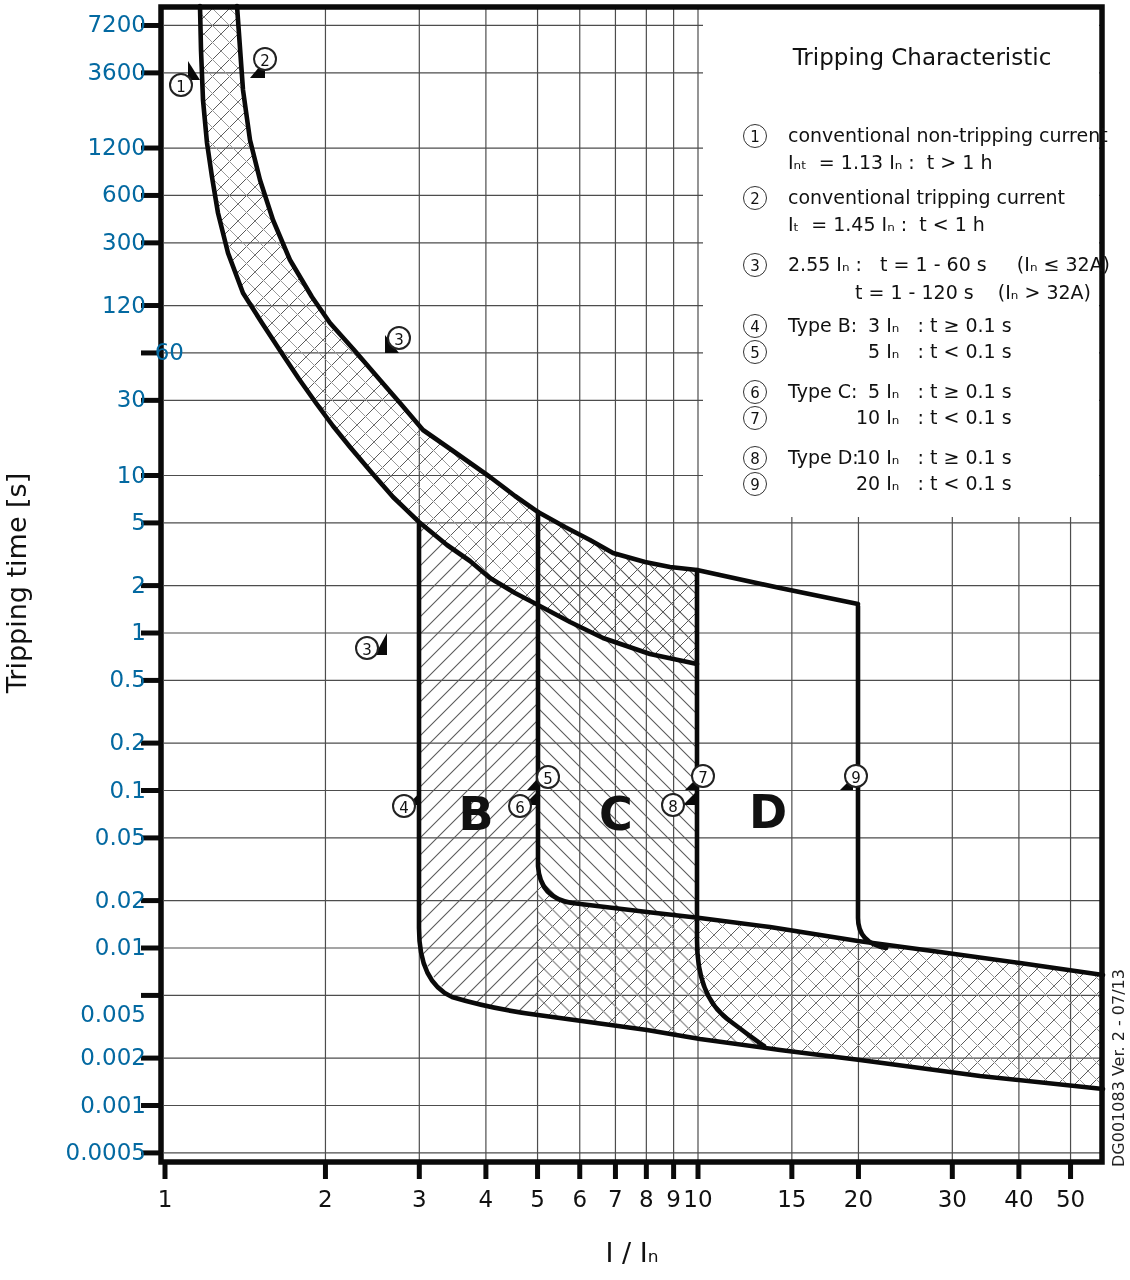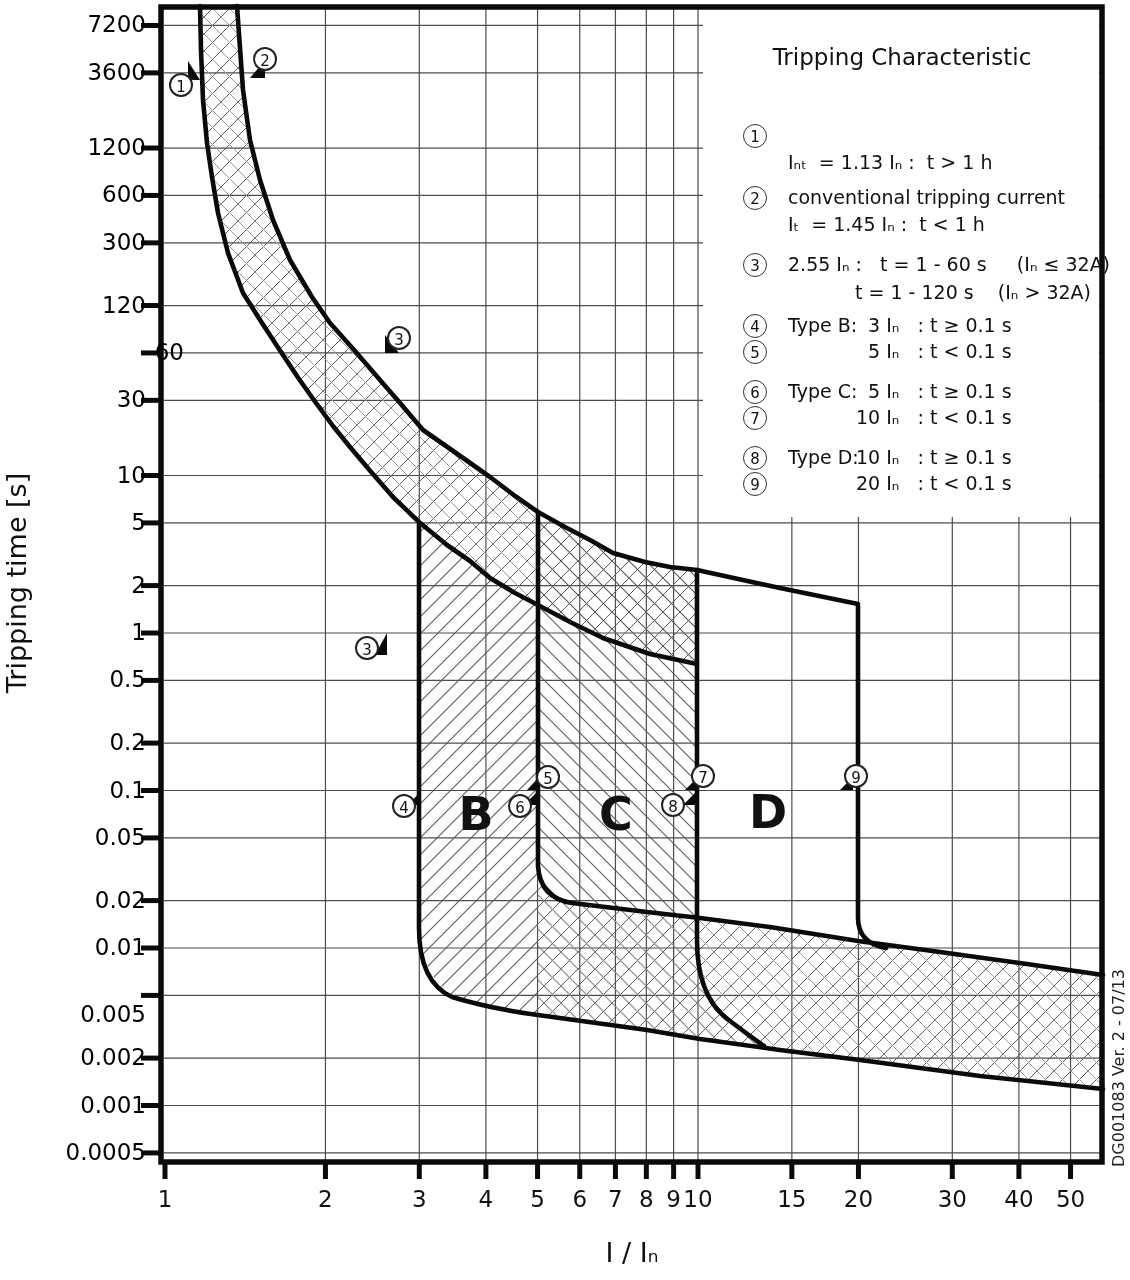--- a/index.html
+++ b/index.html
@@ -1,19 +1,19 @@
 <!DOCTYPE html>
 <html><head>
 <meta charset="utf-8">
 <style>
   html,body{margin:0;padding:0;background:#fff;}
   #page{position:relative;width:1130px;height:1280px;background:#fff;overflow:hidden;
         font-family:"DejaVu Sans",sans-serif;color:#111;}
   #chart-svg{position:absolute;left:0;top:0;}
-  .ytick{position:absolute;left:0;width:146px;text-align:right;font-size:23px;color:#000000;
+  .ytick{position:absolute;left:0;width:146px;text-align:right;font-size:23px;color:#0369a1;
          font-family:"DejaVu Sans",sans-serif;}
   .xtick{position:absolute;width:70px;text-align:center;font-size:23px;color:#111;
          font-family:"DejaVu Sans",sans-serif;}
   .axis-title-y{position:absolute;left:16px;top:583px;transform:translate(-50%,-50%) rotate(-90deg);
          font-size:27px;white-space:nowrap;}
   .axis-title-x{position:absolute;left:632px;top:1252px;transform:translate(-50%,-50%);
          font-size:27px;white-space:nowrap;}
   .watermark{position:absolute;left:1118px;top:1068px;transform:translate(-50%,-50%) rotate(-90deg);
          font-size:16px;color:#222;white-space:nowrap;}
   .cnum{position:absolute;width:24px;height:24px;border:2px solid #222;border-radius:50%;
@@ -228,23 +228,24 @@
   <span class="cnum" style="left:265px;top:59px;">2</span>
   <span class="cnum" style="left:399px;top:338px;">3</span>
   <span class="cnum" style="left:367px;top:648px;">3</span>
   <span class="cnum" style="left:404px;top:806px;">4</span>
   <span class="cnum" style="left:548px;top:777px;">5</span>
   <span class="cnum" style="left:520px;top:806px;">6</span>
   <span class="cnum" style="left:703px;top:776px;">7</span>
   <span class="cnum" style="left:673px;top:805px;">8</span>
   <span class="cnum" style="left:856px;top:776px;">9</span>
 
-  <div class="legend-title" style="top:44px;">Tripping Characteristic</div>
+  <div class="legend-title" style="top:44px;margin-left:20px;">Tripping Characteristic</div>
 
   <span class="cnum lg" style="left:755px;top:136px;">1</span>
+  <div class="ltext" style="left:788px;top:124px;">conventional non-tripping current</div>
   <div class="ltext" style="left:788px;top:151px;">Iₙₜ  = 1.13 Iₙ :  t &gt; 1 h</div>
 
   <span class="cnum lg" style="left:755px;top:198px;">2</span>
   <div class="ltext" style="left:788px;top:186px;">conventional tripping current</div>
   <div class="ltext" style="left:788px;top:213px;">Iₜ  = 1.45 Iₙ :  t &lt; 1 h</div>
 
   <span class="cnum lg" style="left:755px;top:265px;">3</span>
   <div class="ltext" style="left:788px;top:253px;">2.55 Iₙ :   t = 1 - 60 s     (Iₙ ≤ 32A)</div>
   <div class="ltext" style="left:855px;top:281px;">t = 1 - 120 s    (Iₙ &gt; 32A)</div>
 

